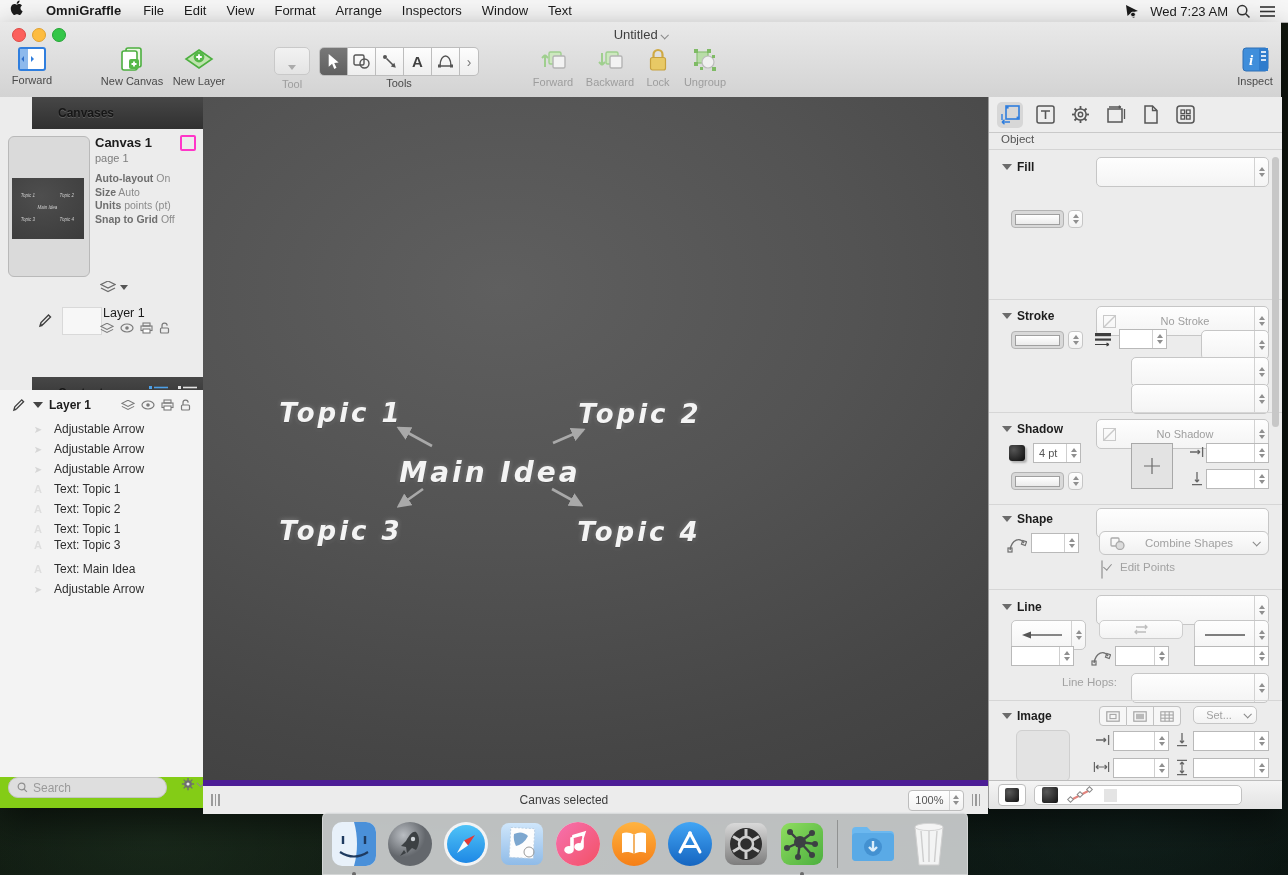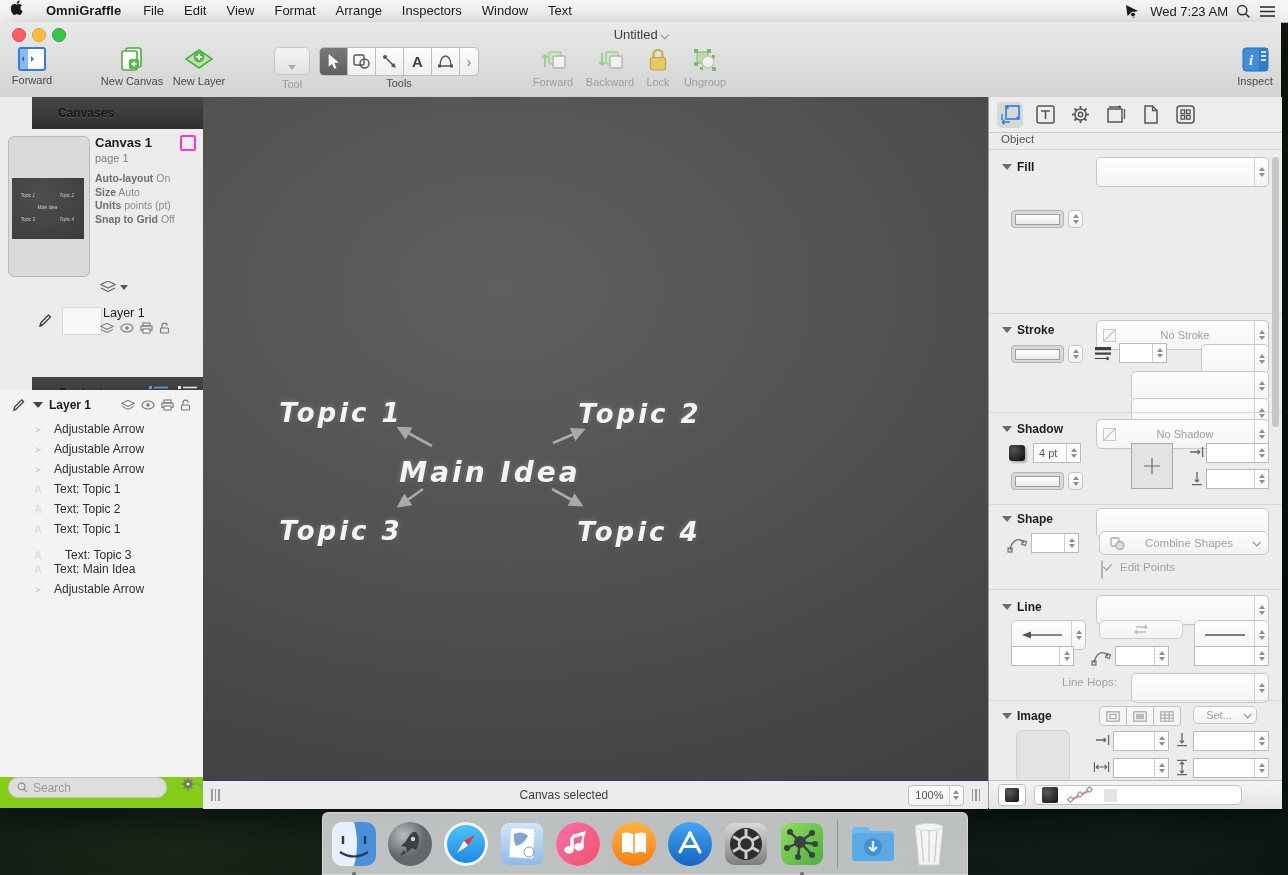--- a/index.html
+++ b/index.html
@@ -39,21 +39,21 @@
   .minicanvas span{position:absolute;font-size:4.5px;color:#cfcfcf;font-style:italic;white-space:nowrap;transform:translate(-50%,-50%);}
   #contents-list{position:absolute;left:0;top:293px;width:203px;height:387px;background:#f3f3f3;font-size:12px;color:#2e2e2e;}
   .citem{position:absolute;left:0;width:203px;height:20px;display:flex;align-items:center;}
   .citem .ic{width:16px;text-align:center;margin-left:30px;margin-right:8px;color:#d6d6d6;font-size:10px;}
   .citem .ic.txt{color:#dedede;font-size:11px;font-weight:bold;}
   #searchbar{position:absolute;left:0;top:680px;width:203px;height:31px;background:#84cc16;display:flex;align-items:flex-start;}
   #searchfield{margin-left:8px;width:150px;height:19px;border-radius:10px;background:#dedede;border:1px solid #c4c4c4;display:flex;align-items:center;gap:5px;padding-left:8px;color:#9a9a9a;font-size:12px;}
   
   #canvas{position:absolute;left:203px;top:75px;width:785px;height:683px;background:radial-gradient(130% 105% at 38% 28%, #5f5f5f 0%, #535353 35%, #464646 65%, #3a3a3a 100%);overflow:hidden;}
   .chalk{position:absolute;transform:translate(-50%,-50%);color:#f4f4f4;font-weight:bold;font-style:italic;letter-spacing:3px;font-family:"DejaVu Sans",sans-serif;text-shadow:0 0 5px rgba(255,255,255,.3),0 1px 2px rgba(0,0,0,.4);white-space:nowrap;}
-  #cstatus{position:absolute;left:203px;top:758px;width:785px;height:28px;background:#ececec;border-top:1px solid #4c1d95;display:flex;align-items:center;font-size:12px;color:#3c3c3c;}
+  #cstatus{position:absolute;left:203px;top:758px;width:785px;height:28px;background:#ececec;border-top:6px solid #4c1d95;display:flex;align-items:center;font-size:12px;color:#3c3c3c;}
   .grip{display:flex;gap:2px;}
   .grip i{width:1.5px;height:12px;background:#9a9a9a;}
   #zoomctl{display:flex;align-items:center;height:19px;border:1px solid #bdbdbd;border-radius:4px;background:linear-gradient(#fff,#f1f1f1);font-size:11px;color:#555;padding-left:6px;}
   
   #inspector{position:absolute;left:988px;top:75px;width:293px;height:711px;background:#ececec;border-left:1px solid #9c9c9c;}
   #itabs{position:absolute;left:0;top:0;width:100%;height:36px;background:#ededed;border-bottom:1px solid #c9c9c9;display:flex;align-items:center;gap:9px;padding-left:8px;box-sizing:border-box;}
   .itab{width:26px;height:26px;display:flex;align-items:center;justify-content:center;border-radius:5px;}
   .itab.sel{background:#d7d7d7;}
   #igroup{position:absolute;left:0;top:36px;width:100%;height:17px;border-bottom:1px solid #d4d4d4;font-size:11.5px;color:#555;padding-left:12px;box-sizing:border-box;background:#ececec;}
   .isec{position:absolute;left:0;width:293px;border-top:1px solid #d6d6d6;box-sizing:border-box;}
@@ -402,21 +402,21 @@
             <span>Text: Topic 1</span>
           </div>
         <div class="citem" style="top:109px;">
             <span class="ic txt">A</span>
             <span>Text: Topic 2</span>
           </div>
         <div class="citem" style="top:129px;">
             <span class="ic txt">A</span>
             <span>Text: Topic 1</span>
           </div>
-        <div class="citem" style="top:155px;gap:11px;">
+        <div class="citem" style="top:145px;">
             <span class="ic txt">A</span>
             <span>Text: Topic 3</span>
           </div>
         <div class="citem" style="top:169px;">
             <span class="ic txt">A</span>
             <span>Text: Main Idea</span>
           </div>
         <div class="citem" style="top:189px;">
             <span class="ic">➤</span>
             <span>Adjustable Arrow</span>
@@ -559,21 +559,21 @@
             <span class="well">
               <i></i>
             </span>
             <span class="ministp">
               <i class="up"></i>
               <i class="dn"></i>
             </span>
           </div>
       </div>
 
-      <div class="isec" style="top:216px;height:113px;">
+      <div class="isec" style="top:202px;height:113px;">
         <div class="ihdr" style="left:13px;top:9px;">
             <i class="tri"></i>
             <span>Stroke</span>
           </div>
         <div class="pill" style="left:107px;top:6px;width:173px;">
           <svg style="margin-left:6px;" width="13" height="13" viewBox="0 0 13 13">
               <rect x="0.5" y="0.5" width="12" height="12" fill="none" stroke="#c9c9c9"></rect>
               <line x1="1" y1="12" x2="12" y2="1" stroke="#c9c9c9" stroke-width="1.4"></line>
             </svg>
           <span class="txt">No Stroke</span>

